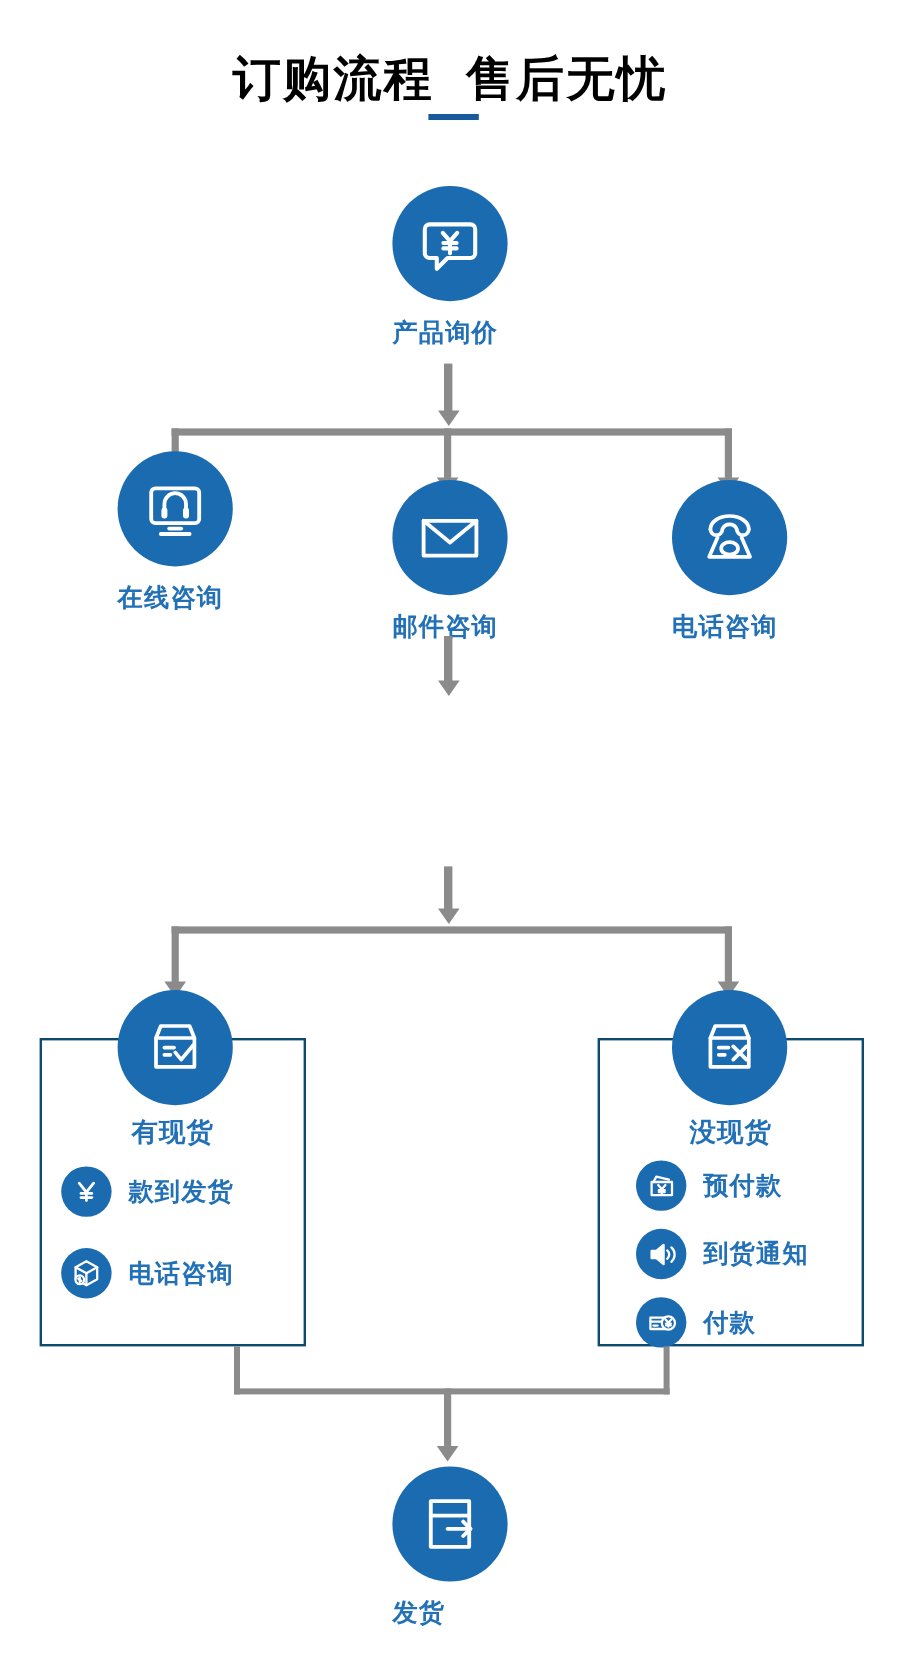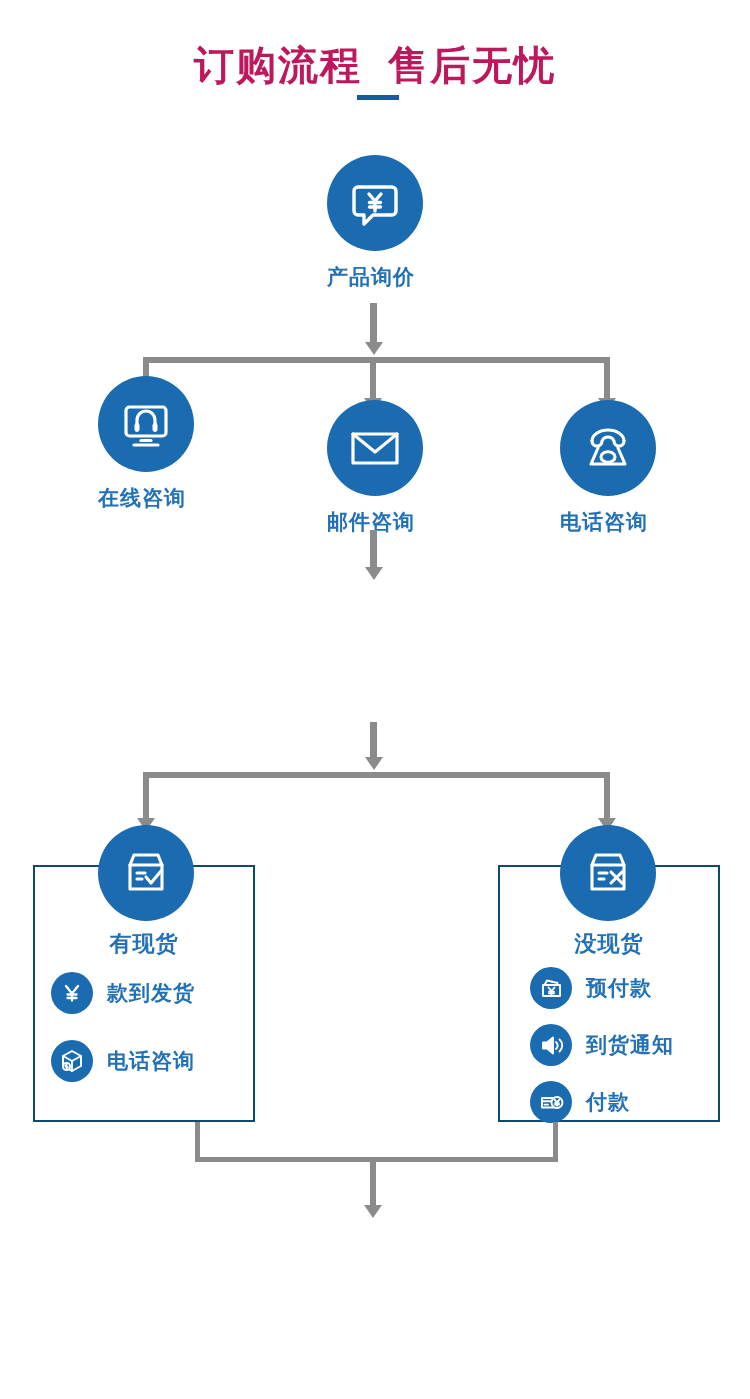--- a/index.html
+++ b/index.html
@@ -21,21 +21,21 @@
   
   .title {
     position: absolute;
     left: 0;
     top: 38px;
     width: 750px;
     text-align: center;
     font-size: 40px;
     font-weight: 600;
     letter-spacing: 2px;
-    color: #be185d;
+    color: #000000;
     white-space: pre;
   }
   .title-underline {
     position: absolute;
     left: 357px;
     top: 95px;
     width: 42px;
     height: 5px;
     background: #185b9c;
   }
@@ -308,14 +308,25 @@
       </svg>
     </div>
   </div>
 
   <div class="ln" style="left:195px; top:1122px; width:5px; height:40px;"></div>
   <div class="ln" style="left:553px; top:1122px; width:5px; height:40px;"></div>
   <div class="ln" style="left:195px; top:1157px; width:363px; height:5px;"></div>
   <div class="ln" style="left:370px; top:1157px; width:6px; height:50px;"></div>
   <div class="arrow-head" style="left:364px; top:1205px;"></div>
 
+  <div class="node" style="left:327px; top:1222px;">
+    <div class="circle">
+      <svg width="58" height="58" viewBox="0 0 58 58" fill="none" stroke="#ffffff" stroke-width="3.2" stroke-linecap="round" stroke-linejoin="round">
+        <path d="M13 10 H45 V48 H13 Z"></path>
+        <path d="M13 22 H45"></path>
+        <path d="M27 33 H46"></path>
+        <path d="M40 27 L46 33 L40 39"></path>
+      </svg>
+    </div>
+    <div class="node-label">发货</div>
+  </div>
 
 </div>
 
 </body></html>

